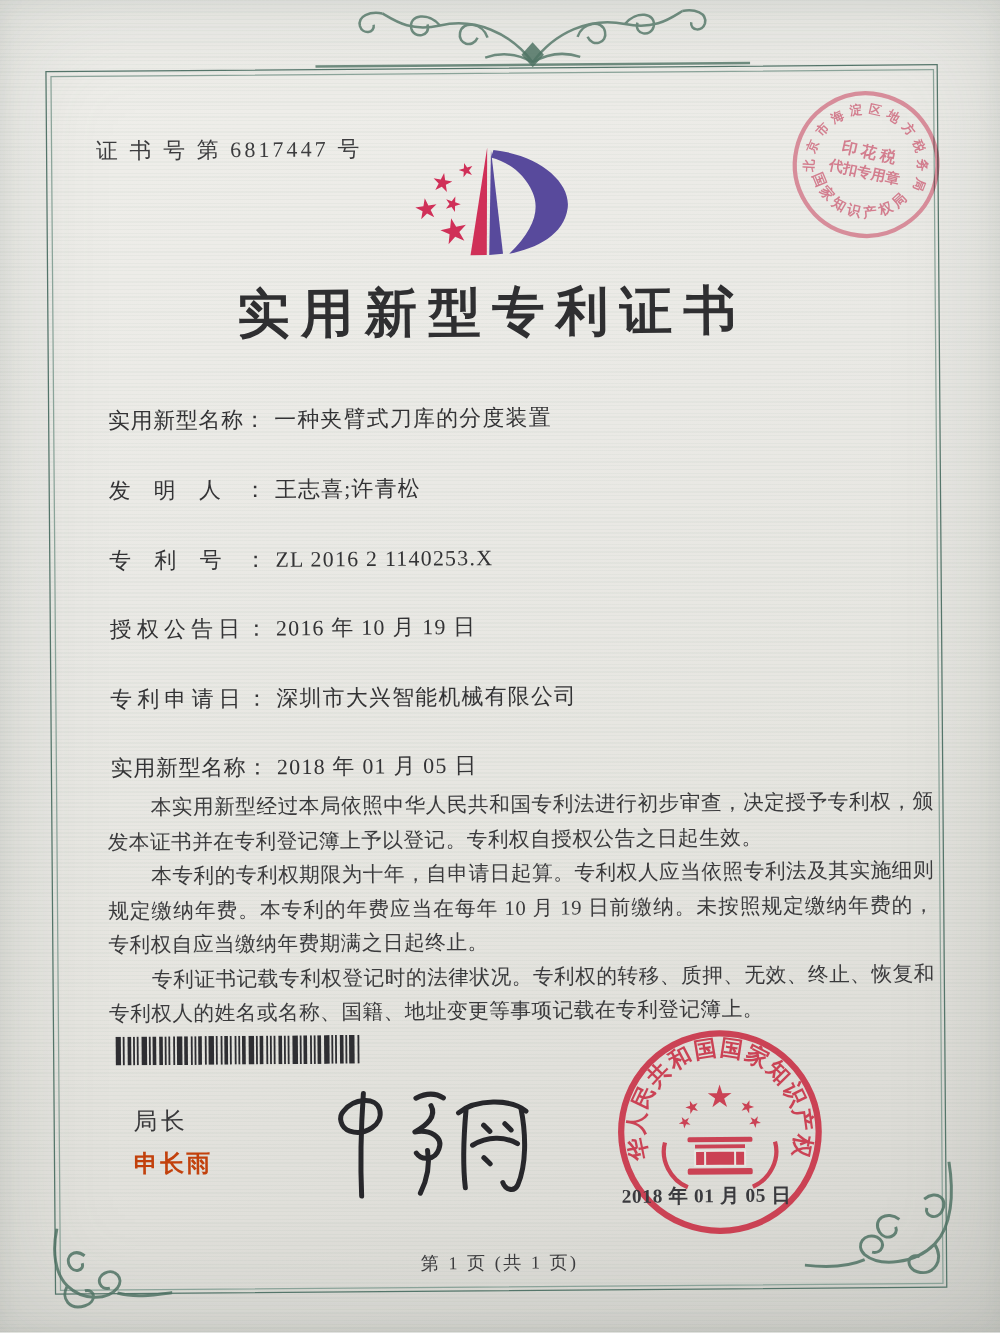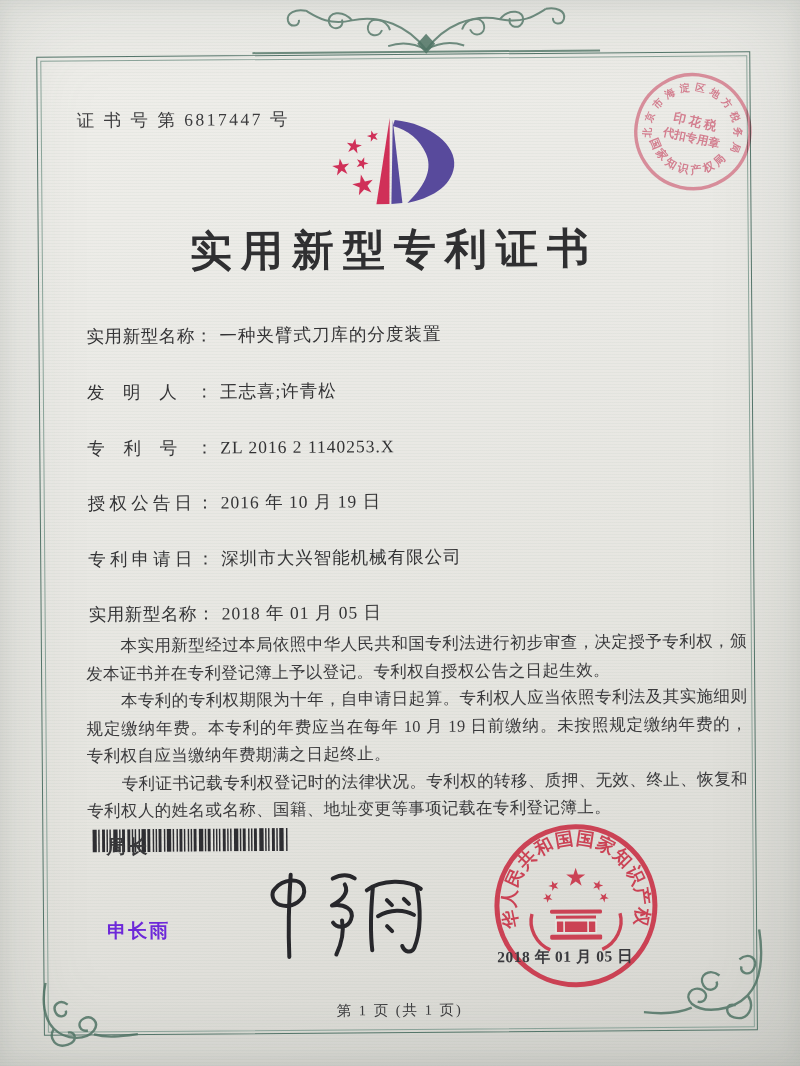--- a/index.html
+++ b/index.html
@@ -36,23 +36,23 @@
   .field{position:absolute;left:88px;font-size:17.5px;color:#333335;white-space:nowrap;}
   .field .lbl{display:inline-block;width:126px;text-align:justify;text-align-last:justify;}
   .field .val{margin-left:7px;letter-spacing:1px;}
 
   .paras{position:absolute;left:85px;top:630px;width:661px;font-size:16.5px;
     color:#3a3a3c;line-height:27.5px;text-align:justify;}
   .paras p{margin:0;text-indent:2.1em;letter-spacing:.4px;}
 
   .barcode{position:absolute;left:90px;top:827px;width:222px;height:23px;}
 
-  .officer-title{position:absolute;left:104px;top:832px;font-size:19px;color:#38383a;
-    letter-spacing:3px;font-weight:700;}
-  .officer-name{position:absolute;left:104px;top:916px;font-size:19px;color:#6d28d9;
+  .officer-title{position:absolute;left:104px;top:882px;font-size:19px;color:#38383a;
+    letter-spacing:3px;font-weight:400;}
+  .officer-name{position:absolute;left:104px;top:916px;font-size:19px;color:#c2410c;
     letter-spacing:2px;font-weight:600;}
   .signature{position:absolute;left:258px;top:862px;width:180px;height:104px;}
 
   .seal{position:absolute;left:489px;top:823px;width:168px;height:168px;
     mix-blend-mode:multiply;opacity:.93;}
   .seal-date{position:absolute;left:494px;top:948px;width:170px;font-size:15.5px;
     color:#3a3a3e;letter-spacing:.5px;font-weight:600;}
 
   .footer{position:absolute;left:40px;top:1001px;width:712px;text-align:center;
     font-size:14.5px;color:#3c3c3e;letter-spacing:2px;}

